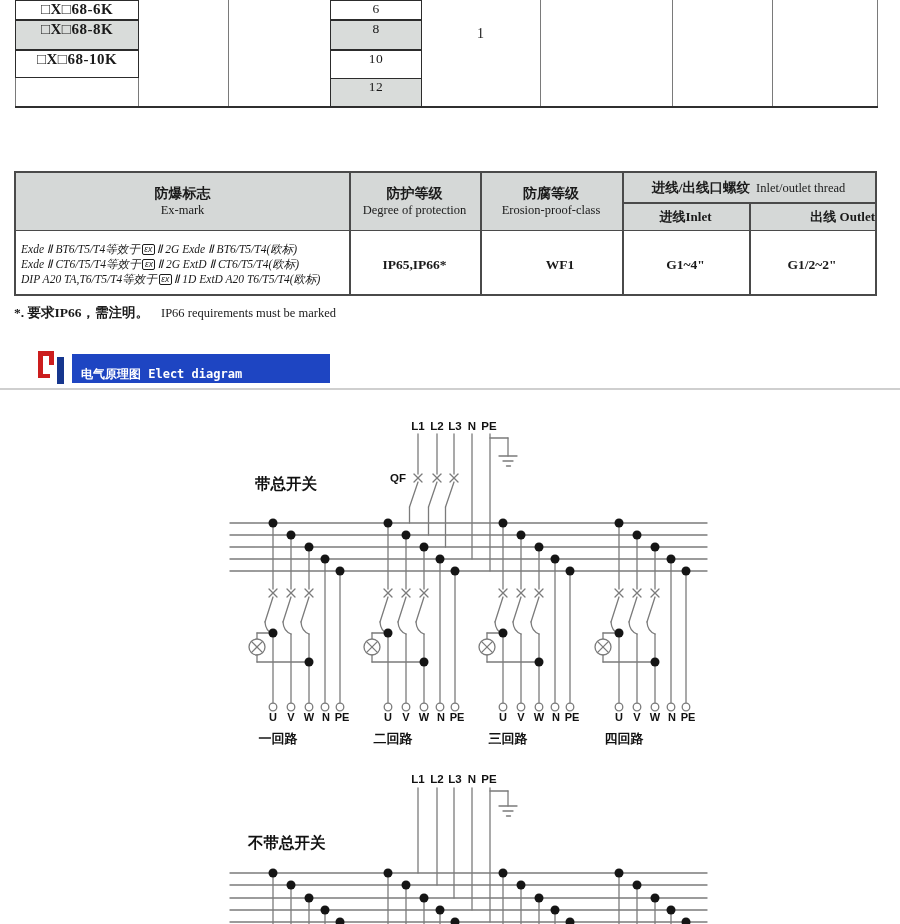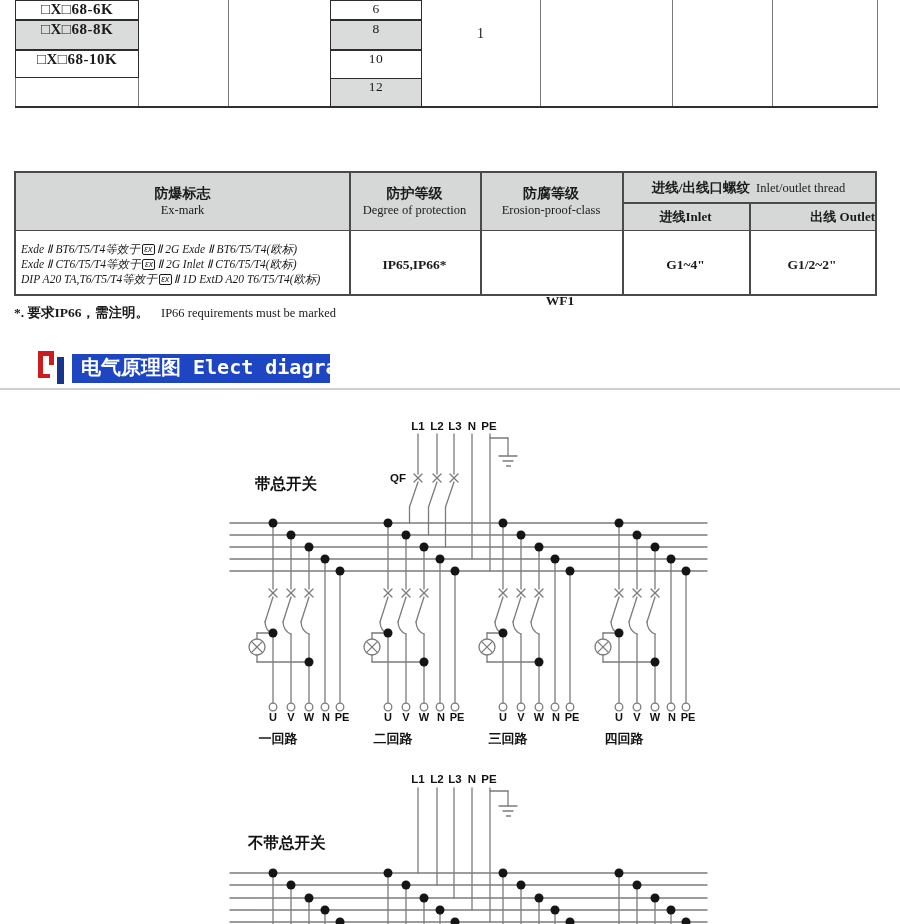--- a/index.html
+++ b/index.html
@@ -33,22 +33,22 @@
            display:flex;flex-direction:column;justify-content:center;padding-left:5px;box-sizing:border-box;font-style:italic;}
   .exline{font-size:11.5px;line-height:15px;white-space:nowrap;}
   .exsym{display:inline-block;border:1px solid #1a1a1a;border-radius:2px;font-size:8.5px;
          line-height:9px;padding:0 1.5px;margin:0 2px;vertical-align:1px;font-family:"Liberation Sans",sans-serif;}
   
   .note{position:absolute;left:14px;top:303px;white-space:nowrap;}
   .note .cn{font-weight:bold;font-size:13.5px;}
   .note .en{font-size:12.5px;margin-left:12px;}
   
   .banner{position:absolute;left:72px;top:354px;width:258px;height:29px;background:#1e45c2;
-          color:#ffffff;font-family:"DejaVu Sans Mono",monospace;font-weight:bold;font-size:20px;
-          display:flex;align-items:flex-start;padding-left:9px;box-sizing:border-box;white-space:nowrap;}
+          color:#ffffff;font-family:"DejaVu Sans Mono",monospace;font-weight:bold;font-size:12px;
+          display:flex;align-items:flex-end;padding-left:9px;box-sizing:border-box;white-space:nowrap;}
   .divider{position:absolute;left:0;top:388px;width:900px;height:2px;background:#cfcfcf;}
   
   svg text{font-family:"Liberation Sans",sans-serif;}
 </style>
 </head>
 <body>
 
 <div class="page">
 
   <div class="abs" style="left:0;top:0;width:900px;height:108px;">
@@ -120,30 +120,30 @@
     </div>
     <div class="hcell" style="left:733px;top:29px;width:126px;height:29px;align-items:flex-end;">
       <span class="cjk-b" style="font-size:13px;">出线 Outlet</span>
     </div>
 
     <div class="exlines">
       <div class="exline">
         <span>Exde Ⅱ BT6/T5/T4等效于</span><span class="exsym">εx</span><span>Ⅱ 2G Exde Ⅱ BT6/T5/T4(欧标)</span>
       </div>
       <div class="exline">
-        <span>Exde Ⅱ CT6/T5/T4等效于</span><span class="exsym">εx</span><span>Ⅱ 2G Inlet Ⅱ CT6/T5/T4(欧标)</span>
+        <span>Exde Ⅱ CT6/T5/T4等效于</span><span class="exsym">εx</span><span>Ⅱ 2G ExtD Ⅱ CT6/T5/T4(欧标)</span>
       </div>
       <div class="exline">
         <span>DIP A20 TA,T6/T5/T4等效于</span><span class="exsym">εx</span><span>Ⅱ 1D ExtD A20 T6/T5/T4(欧标)</span>
       </div>
     </div>
     <div class="dcell" style="left:333px;top:58px;width:131px;height:67px;">
       <span>IP65,IP66*</span>
       </div>
-    <div class="dcell" style="left:464px;top:58px;width:160px;height:67px;margin-top:36px;">
+    <div class="dcell" style="left:464px;top:58px;width:160px;height:67px;">
       <span>WF1</span>
       </div>
     <div class="dcell" style="left:606px;top:58px;width:127px;height:67px;">
       <span>G1~4"</span>
       </div>
     <div class="dcell" style="left:733px;top:58px;width:126px;height:67px;">
       <span>G1/2~2"</span>
       </div>
   </div>
 

